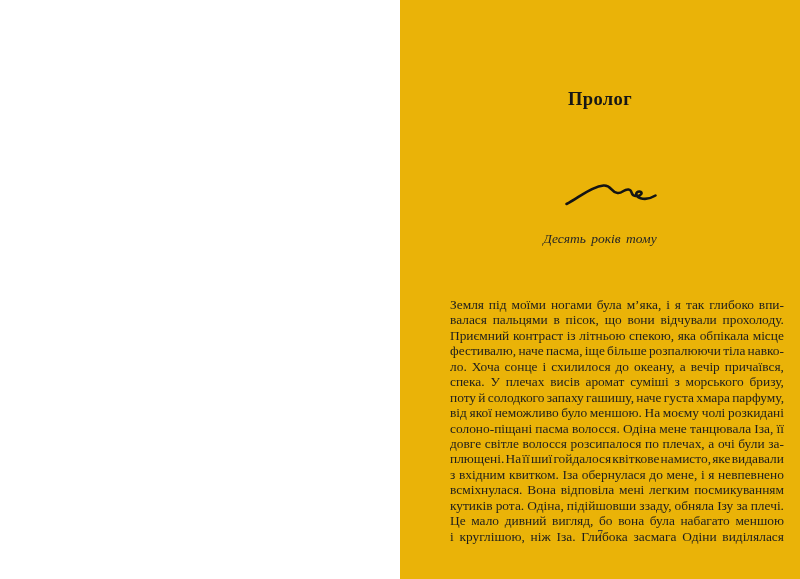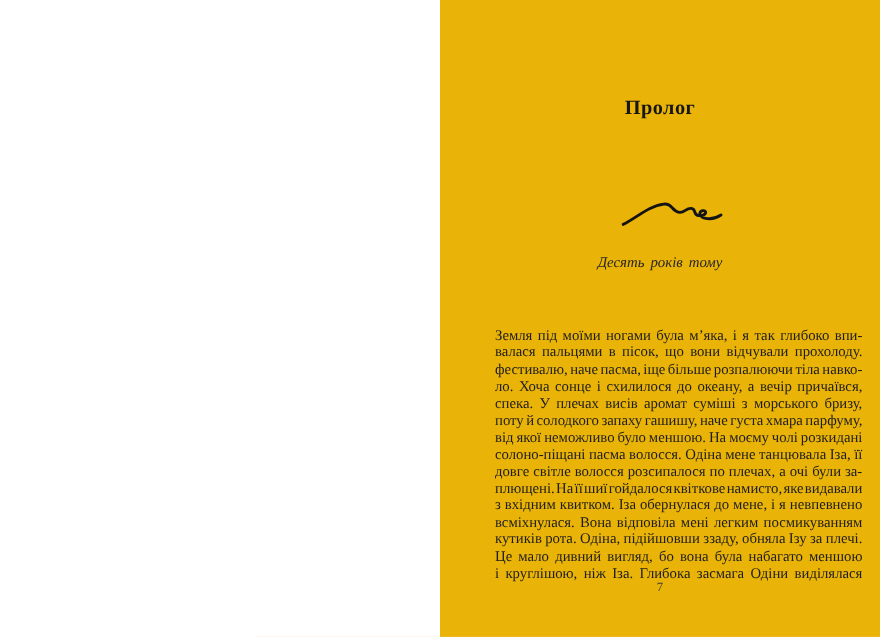--- a/index.html
+++ b/index.html
@@ -120,20 +120,30 @@
         <span>валася</span>
         <span>пальцями</span>
         <span>в</span>
         <span>пісок,</span>
         <span>що</span>
         <span>вони</span>
         <span>відчували</span>
         <span>прохолоду.</span>
       </div>
       <div class="body-line">
+        <span>Приємний</span>
+        <span>контраст</span>
+        <span>із</span>
+        <span>літньою</span>
+        <span>спекою,</span>
+        <span>яка</span>
+        <span>обпікала</span>
+        <span>місце</span>
+      </div>
+      <div class="body-line">
         <span>фестивалю,</span>
         <span>наче</span>
         <span>пасма,</span>
         <span>іще</span>
         <span>більше</span>
         <span>розпалюючи</span>
         <span>тіла</span>
         <span>навко-</span>
       </div>
       <div class="body-line">

